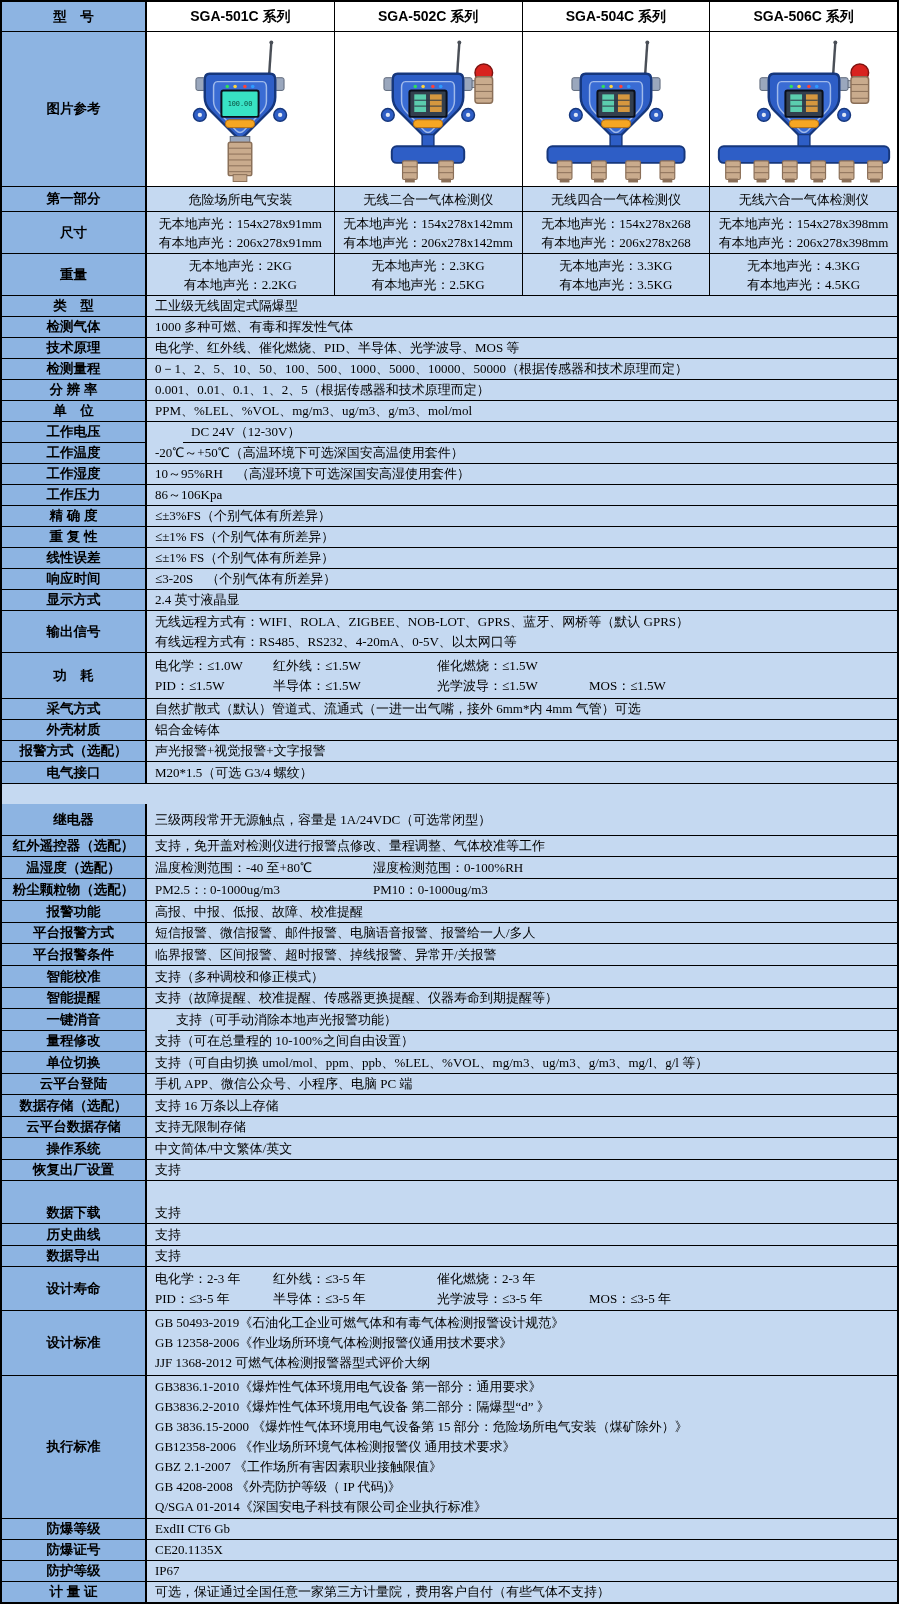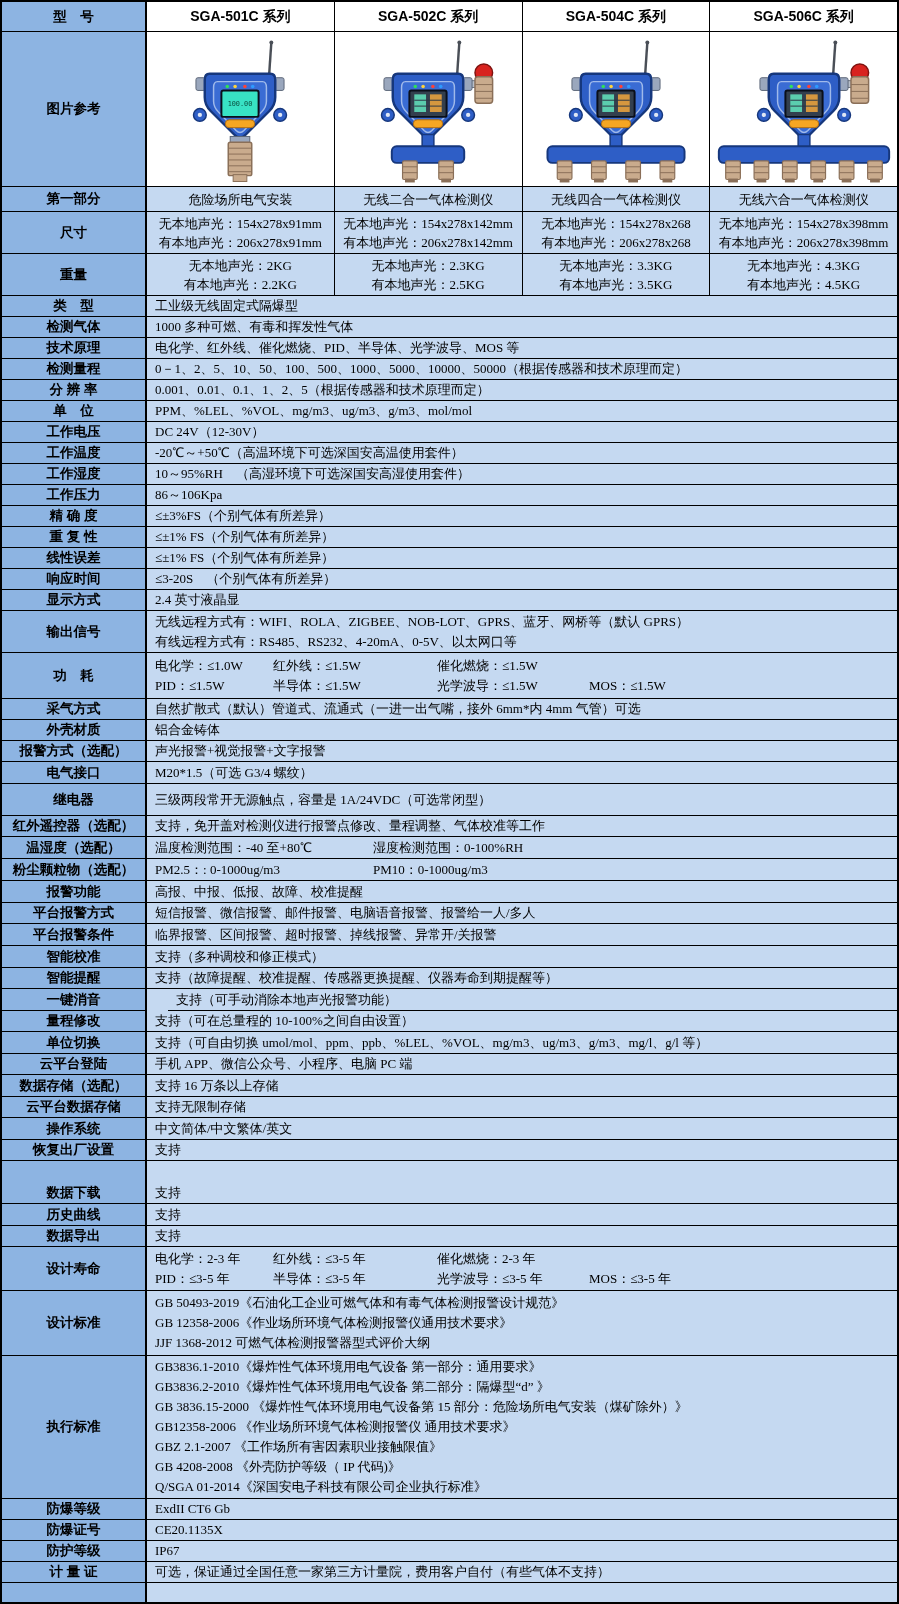--- a/index.html
+++ b/index.html
@@ -305,21 +305,21 @@
       <div class="cell value-cell">
         <div class="line">0.001、0.01、0.1、1、2、5（根据传感器和技术原理而定）</div>
       </div>
     </div>
     <div class="row" style="height: 21px;">
       <div class="cell label-cell">单　位</div>
       <div class="cell value-cell">
         <div class="line">PPM、%LEL、%VOL、mg/m3、ug/m3、g/m3、mol/mol</div>
       </div>
     </div>
-    <div class="row" style="height: 21px;">
+    <div class="row" style="height: 21px; gap: 36px;">
       <div class="cell label-cell">工作电压</div>
       <div class="cell value-cell">
         <div class="line">DC 24V（12-30V）</div>
       </div>
     </div>
     <div class="row" style="height: 21px;">
       <div class="cell label-cell">工作温度</div>
       <div class="cell value-cell">
         <div class="line">-20℃～+50℃（高温环境下可选深国安高温使用套件）</div>
       </div>
@@ -397,21 +397,21 @@
       <div class="cell value-cell">
         <div class="line">声光报警+视觉报警+文字报警</div>
       </div>
     </div>
     <div class="row" style="height: 22px;">
       <div class="cell label-cell">电气接口</div>
       <div class="cell value-cell">
         <div class="line">M20*1.5（可选 G3/4 螺纹）</div>
       </div>
     </div>
-    <div class="row" style="height: 32px;">
+    <div class="row" style="height: 32px; margin-top: 20px;">
       <div class="cell label-cell">继电器</div>
       <div class="cell value-cell">
         <div class="line">三级两段常开无源触点，容量是 1A/24VDC（可选常闭型）</div>
       </div>
     </div>
     <div class="row" style="height: 21px;">
       <div class="cell label-cell">红外遥控器（选配）</div>
       <div class="cell value-cell">
         <div class="line">支持，免开盖对检测仪进行报警点修改、量程调整、气体校准等工作</div>
       </div>

